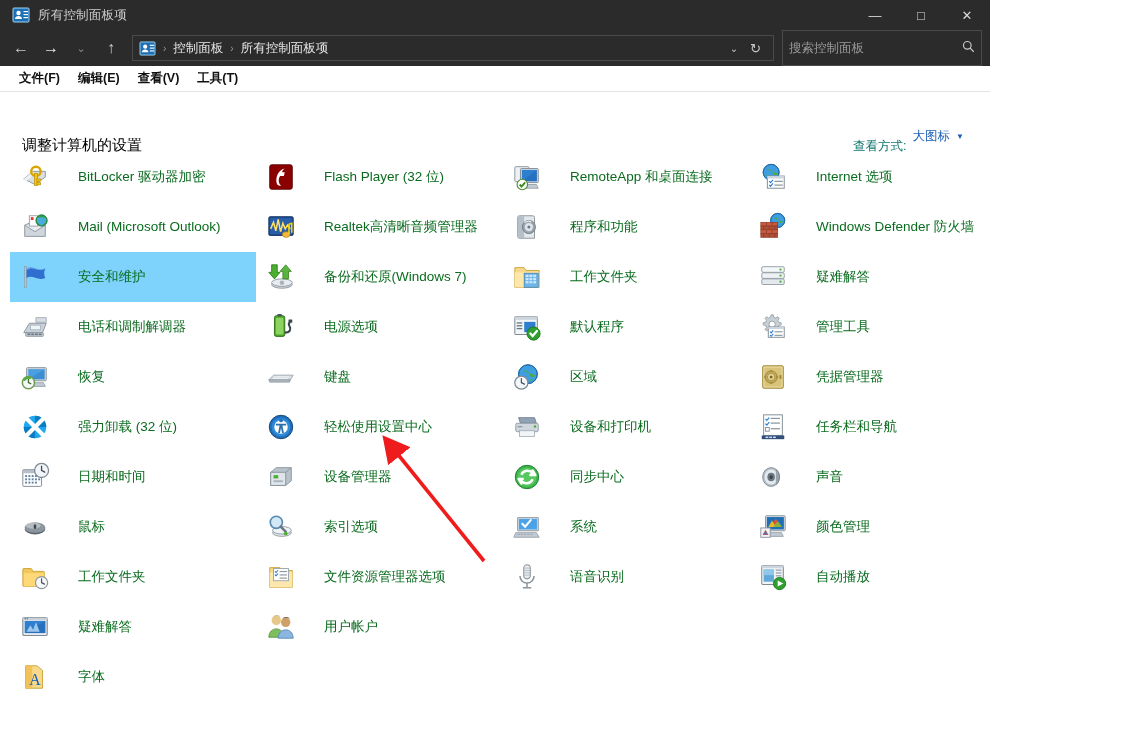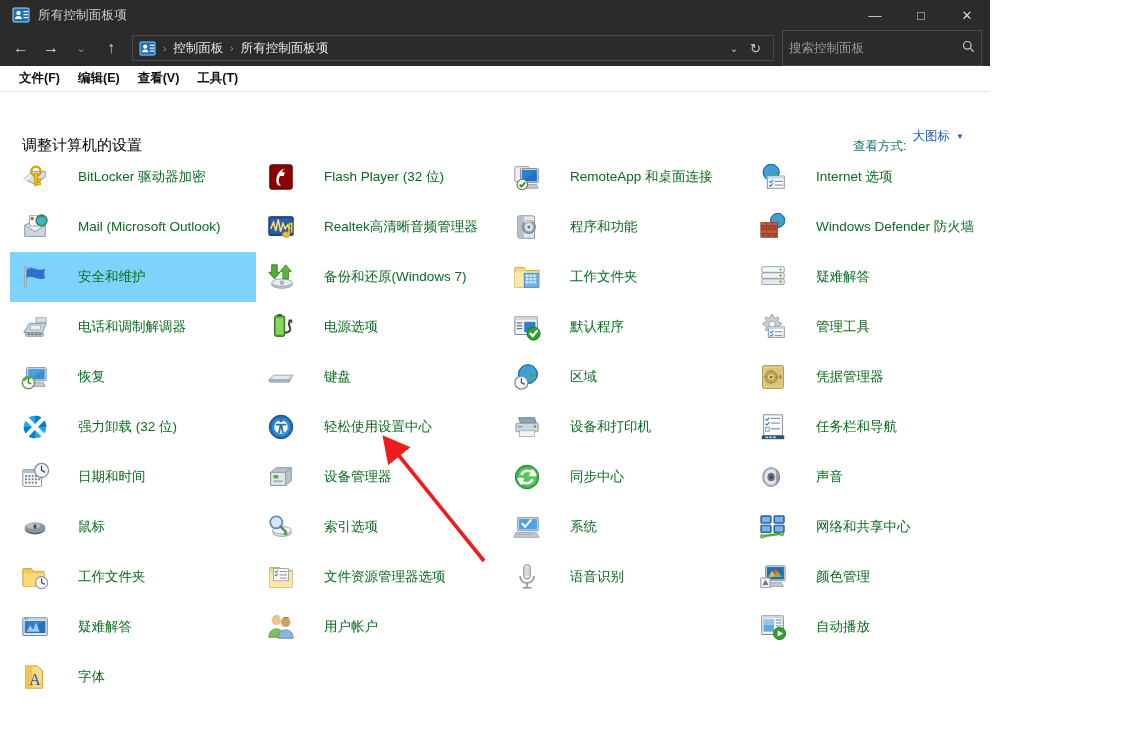--- a/index.html
+++ b/index.html
@@ -739,40 +739,20 @@
     <ellipse cx="14" cy="16" rx="4" ry="4.6" fill="#6b7680"></ellipse>
     <ellipse cx="14" cy="16" rx="1.8" ry="2" fill="#3a444c"></ellipse>
     <path d="M19 8 C24 10 24 22 19 24" fill="#9aa4ad" stroke="#7f8a93" stroke-width="1"></path>
   </svg>
             </span>
             <span class="lbl">声音</span>
           </div>
           <div class="item">
             <span class="ico">
               <svg width="30" height="30" viewBox="0 0 32 32">
-    <g>
-      <rect x="3" y="4" width="11" height="8" rx=".8" fill="#2f6fb5" stroke="#1a4a85" stroke-width=".8"></rect>
-      <rect x="4.2" y="5.2" width="8.6" height="5.6" fill="#79b4e8"></rect>
-      <rect x="17" y="4" width="11" height="8" rx=".8" fill="#2f6fb5" stroke="#1a4a85" stroke-width=".8"></rect>
-      <rect x="18.2" y="5.2" width="8.6" height="5.6" fill="#79b4e8"></rect>
-      <rect x="3" y="14" width="11" height="8" rx=".8" fill="#2f6fb5" stroke="#1a4a85" stroke-width=".8"></rect>
-      <rect x="4.2" y="15.2" width="8.6" height="5.6" fill="#79b4e8"></rect>
-      <rect x="17" y="14" width="11" height="8" rx=".8" fill="#2f6fb5" stroke="#1a4a85" stroke-width=".8"></rect>
-      <rect x="18.2" y="15.2" width="8.6" height="5.6" fill="#79b4e8"></rect>
-    </g>
-    <path d="M4 26 L26 23" stroke="#4caf2f" stroke-width="2.6" stroke-linecap="round"></path>
-    <circle cx="4.5" cy="26" r="2" fill="#7fd15e" stroke="#3b8a22" stroke-width=".7"></circle>
-    <circle cx="25.5" cy="23.2" r="2" fill="#7fd15e" stroke="#3b8a22" stroke-width=".7"></circle>
-  </svg>
-            </span>
-            <span class="lbl">网络和共享中心</span>
-          </div>
-          <div class="item">
-            <span class="ico">
-              <svg width="30" height="30" viewBox="0 0 32 32">
     <rect x="8" y="4" width="21" height="16" rx="1" fill="#d7dee4" stroke="#8a949c" stroke-width="1"></rect>
     <rect x="9.4" y="5.4" width="18.2" height="13.2" fill="#1f6fb5"></rect>
     <path d="M13 16 L19 7 L25 16 Z" fill="#e34f3f"></path>
     <path d="M11 16 L15 9 L19 16 Z" fill="#f2c31e" opacity=".9"></path>
     <path d="M16 16 L21 9.5 L26 16 Z" fill="#7bbf3a" opacity=".85"></path>
     <path d="M10 22 L25 22 L27 26 L8 26 Z" fill="#c2cbd3" stroke="#8a949c" stroke-width=".8"></path>
     <rect x="3" y="17" width="10" height="10" fill="#f2f5f8" stroke="#8a949c" stroke-width="1"></rect>
     <path d="M8 19 L11.2 24.6 L4.8 24.6 Z" fill="#e34f3f"></path>
     <path d="M8 19.8 L10.4 24 L5.6 24 Z" fill="#2f7fd0" opacity=".75"></path>
   </svg>

